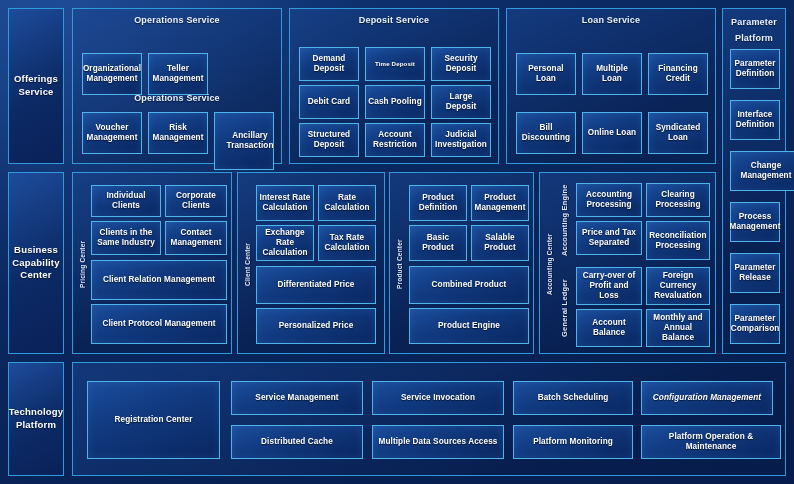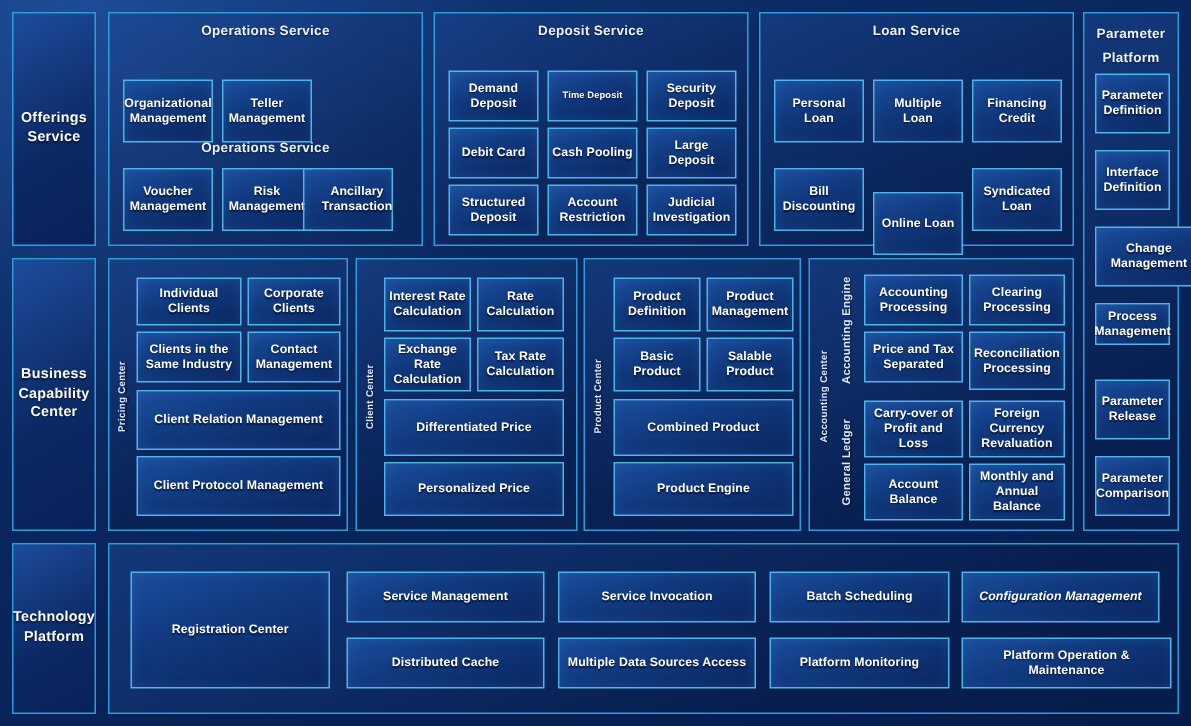--- a/index.html
+++ b/index.html
@@ -68,21 +68,21 @@
 
   <div class="stage" style="left:8px;top:8px;width:56px;height:156px;">Offerings Service</div>
 
   <div class="panel" style="left:72px;top:8px;width:210px;height:156px;">
     <div class="panel-title">Operations Service</div>
     <div class="box" style="left:9px;top:44px;width:60px;height:42px;">Organizational Management</div>
     <div class="box" style="left:75px;top:44px;width:60px;height:42px;">Teller Management</div>
     <div class="panel-title" style="top:84px;">Operations Service</div>
     <div class="box" style="left:9px;top:103px;width:60px;height:42px;">Voucher Management</div>
     <div class="box" style="left:75px;top:103px;width:60px;height:42px;">Risk Management</div>
-    <div class="box" style="left:129px;top:103px;width:60px;height:42px;padding-left:14px;">Ancillary Transaction</div>
+    <div class="box" style="left:141px;top:103px;width:60px;height:58px;padding-left:14px;">Ancillary Transaction</div>
   </div>
 
   <div class="panel" style="left:289px;top:8px;width:210px;height:156px;">
     <div class="panel-title">Deposit Service</div>
     <div class="box" style="left:9px;top:38px;width:60px;height:34px;">Demand Deposit</div>
     <div class="box sm" style="left:75px;top:38px;width:60px;height:34px;">Time Deposit</div>
     <div class="box" style="left:141px;top:38px;width:60px;height:34px;">Security Deposit</div>
     <div class="box" style="left:9px;top:76px;width:60px;height:34px;">Debit Card</div>
     <div class="box" style="left:75px;top:76px;width:60px;height:34px;">Cash Pooling</div>
     <div class="box" style="left:141px;top:76px;width:60px;height:34px;">Large Deposit</div>
@@ -90,31 +90,31 @@
     <div class="box" style="left:75px;top:114px;width:60px;height:34px;">Account Restriction</div>
     <div class="box" style="left:141px;top:114px;width:60px;height:34px;">Judicial Investigation</div>
   </div>
 
   <div class="panel" style="left:506px;top:8px;width:210px;height:156px;">
     <div class="panel-title">Loan Service</div>
     <div class="box" style="left:9px;top:44px;width:60px;height:42px;">Personal Loan</div>
     <div class="box" style="left:75px;top:44px;width:60px;height:42px;">Multiple Loan</div>
     <div class="box" style="left:141px;top:44px;width:60px;height:42px;">Financing Credit</div>
     <div class="box" style="left:9px;top:103px;width:60px;height:42px;">Bill Discounting</div>
-    <div class="box" style="left:75px;top:103px;width:60px;height:42px;margin-top:16px;">Online Loan</div>
+    <div class="box" style="left:75px;top:103px;width:60px;height:42px;">Online Loan</div>
     <div class="box" style="left:141px;top:103px;width:60px;height:42px;">Syndicated Loan</div>
   </div>
 
   <div class="panel" style="left:722px;top:8px;width:64px;height:346px;">
     <div class="panel-title" style="top:8px;">Parameter</div>
     <div class="panel-title" style="top:24px;">Platform</div>
     <div class="box" style="left:7px;top:40px;width:50px;height:40px;">Parameter Definition</div>
     <div class="box" style="left:7px;top:91px;width:50px;height:40px;">Interface Definition</div>
     <div class="box" style="left:7px;top:142px;width:72px;height:40px;">Change Management</div>
-    <div class="box" style="left:7px;top:193px;width:50px;height:28px;">Process Management</div>
+    <div class="box" style="left:7px;top:193px;width:50px;height:40px;">Process Management</div>
     <div class="box" style="left:7px;top:244px;width:50px;height:40px;">Parameter Release</div>
     <div class="box" style="left:7px;top:295px;width:50px;height:40px;">Parameter Comparison</div>
   </div>
 
   <div class="stage" style="left:8px;top:172px;width:56px;height:182px;">Business Capability Center</div>
 
   <div class="panel" style="left:72px;top:172px;width:160px;height:182px;">
     <div class="vlabel" style="left:2px;top:0;width:14px;height:182px;">Pricing Center</div>
     <div class="box" style="left:18px;top:12px;width:70px;height:32px;">Individual Clients</div>
     <div class="box" style="left:92px;top:12px;width:62px;height:32px;">Corporate Clients</div>

